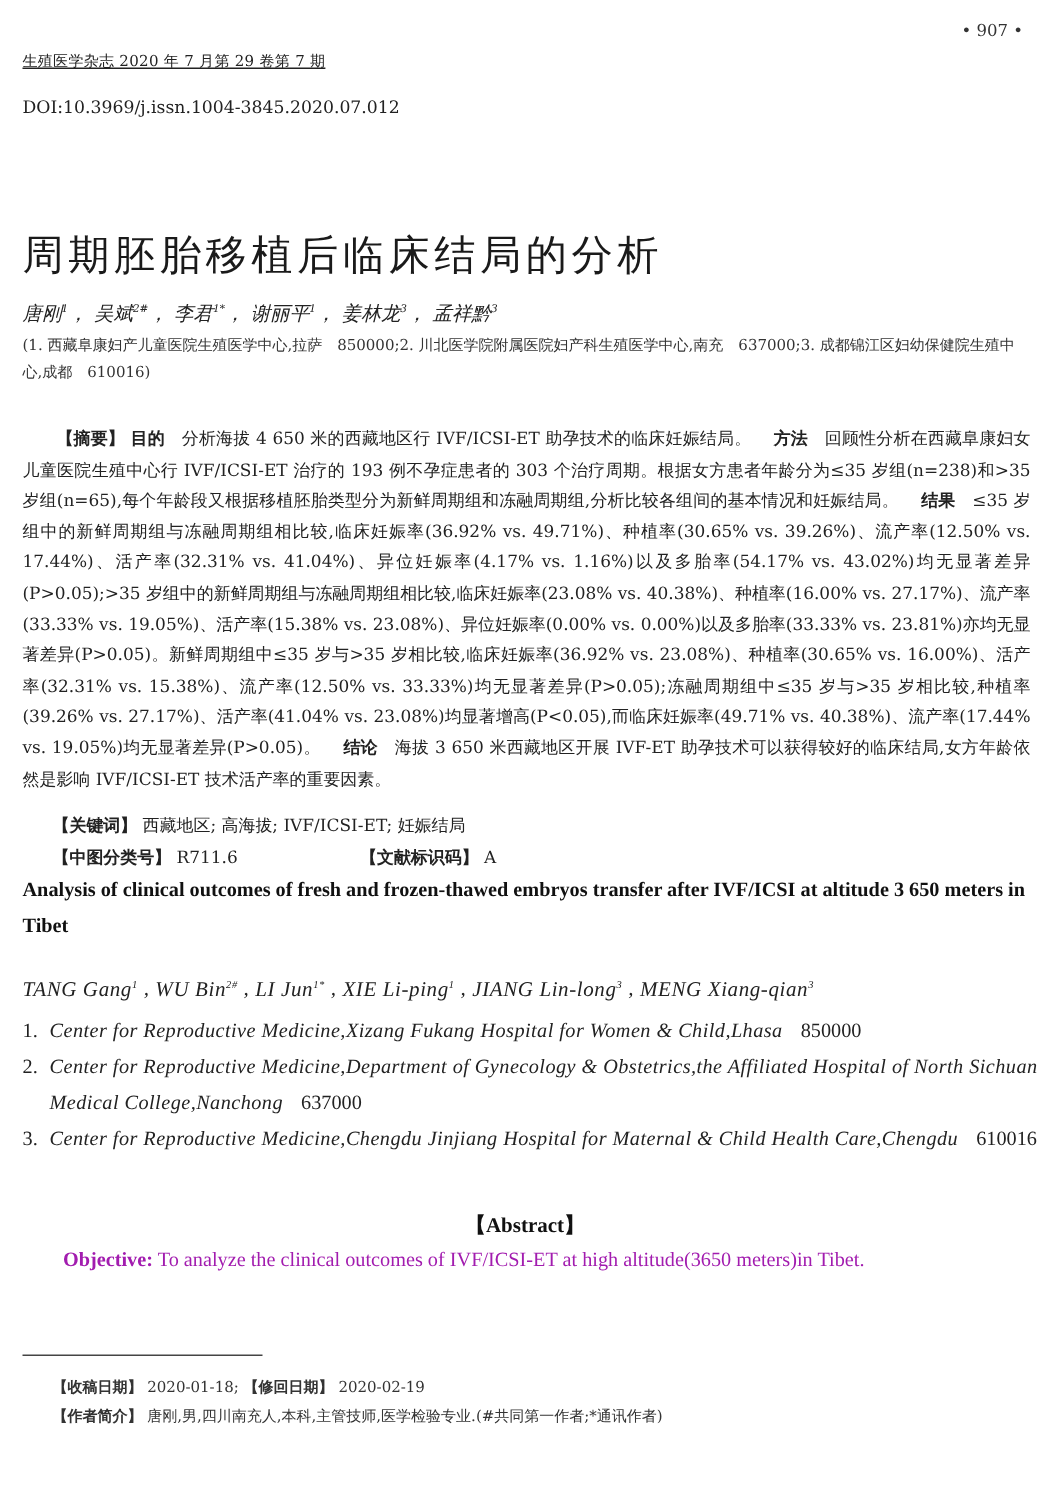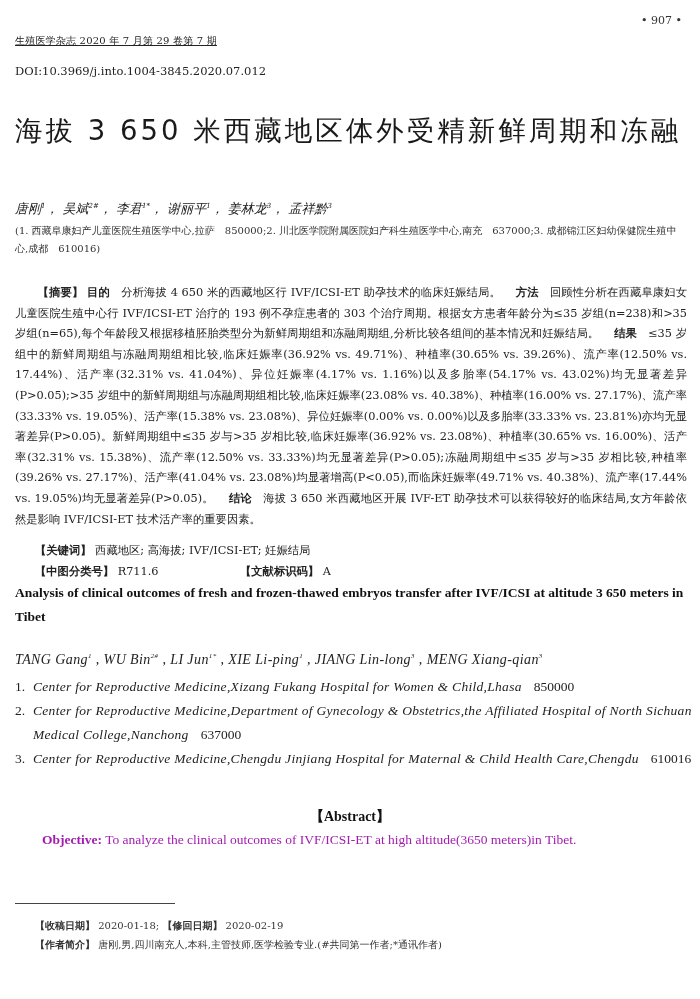--- a/index.html
+++ b/index.html
@@ -68,24 +68,25 @@
   }
   .footnotes .lbl { font-weight: bold; }
   .fn-indent { padding-left: 20px; }
 </style>
 </head>
 <body>
 
 <div class="abs running-head">生殖医学杂志 2020 年 7 月第 29 卷第 7 期</div>
 <div class="abs page-num">• 907 •</div>
 
-<div class="abs doi">DOI:10.3969/j.into.1004-3845.2020.07.012</div>
+<div class="abs doi">DOI:10.3969/j.issn.1004-3845.2020.07.012</div>
 
 <h1 class="abs title">
-  <span>海拔 3 650 米西藏地区体外受精新鲜周期和冻融</span><br>
+  <br>
+  <span>周期胚胎移植后临床结局的分析</span>
 </h1>
 
 <div class="abs authors">
   <span><span>唐刚</span><sup>1</sup></span>，
   <span><span>吴斌</span><sup>2#</sup></span>，
   <span><span>李君</span><sup>1*</sup></span>，
   <span><span>谢丽平</span><sup>1</sup></span>，
   <span><span>姜林龙</span><sup>3</sup></span>，
   <span><span>孟祥黔</span><sup>3</sup></span>
 </div>

